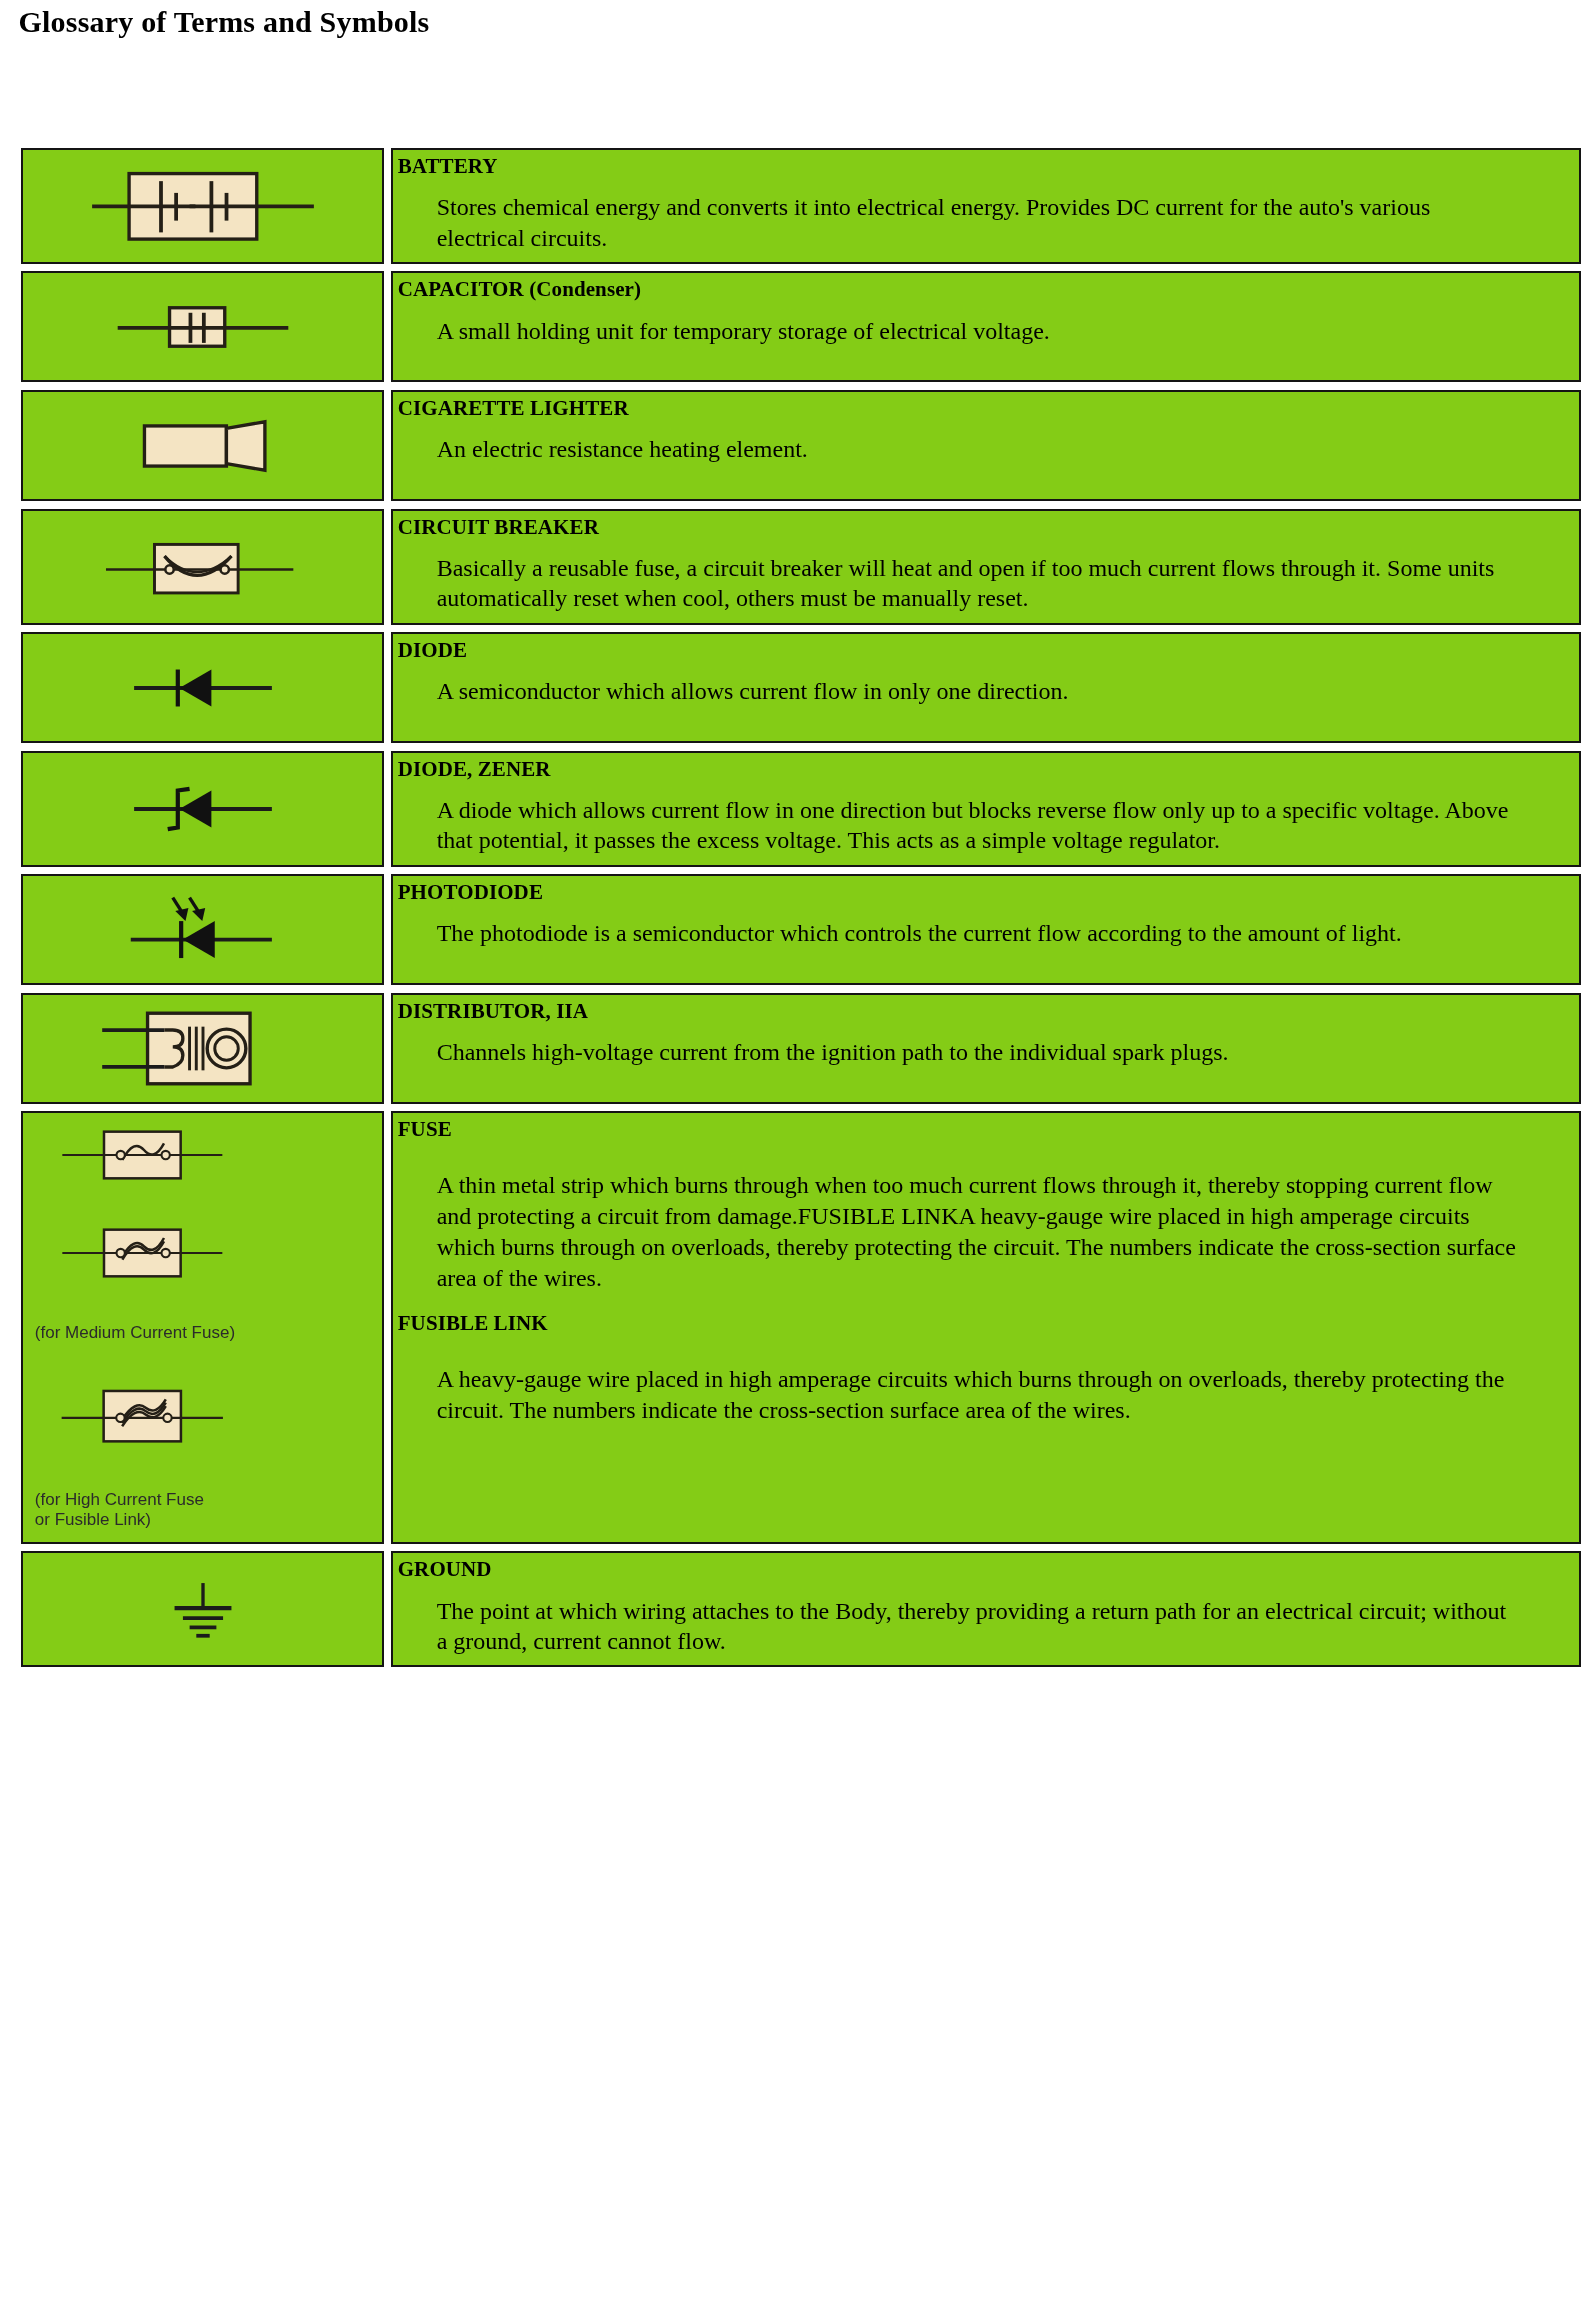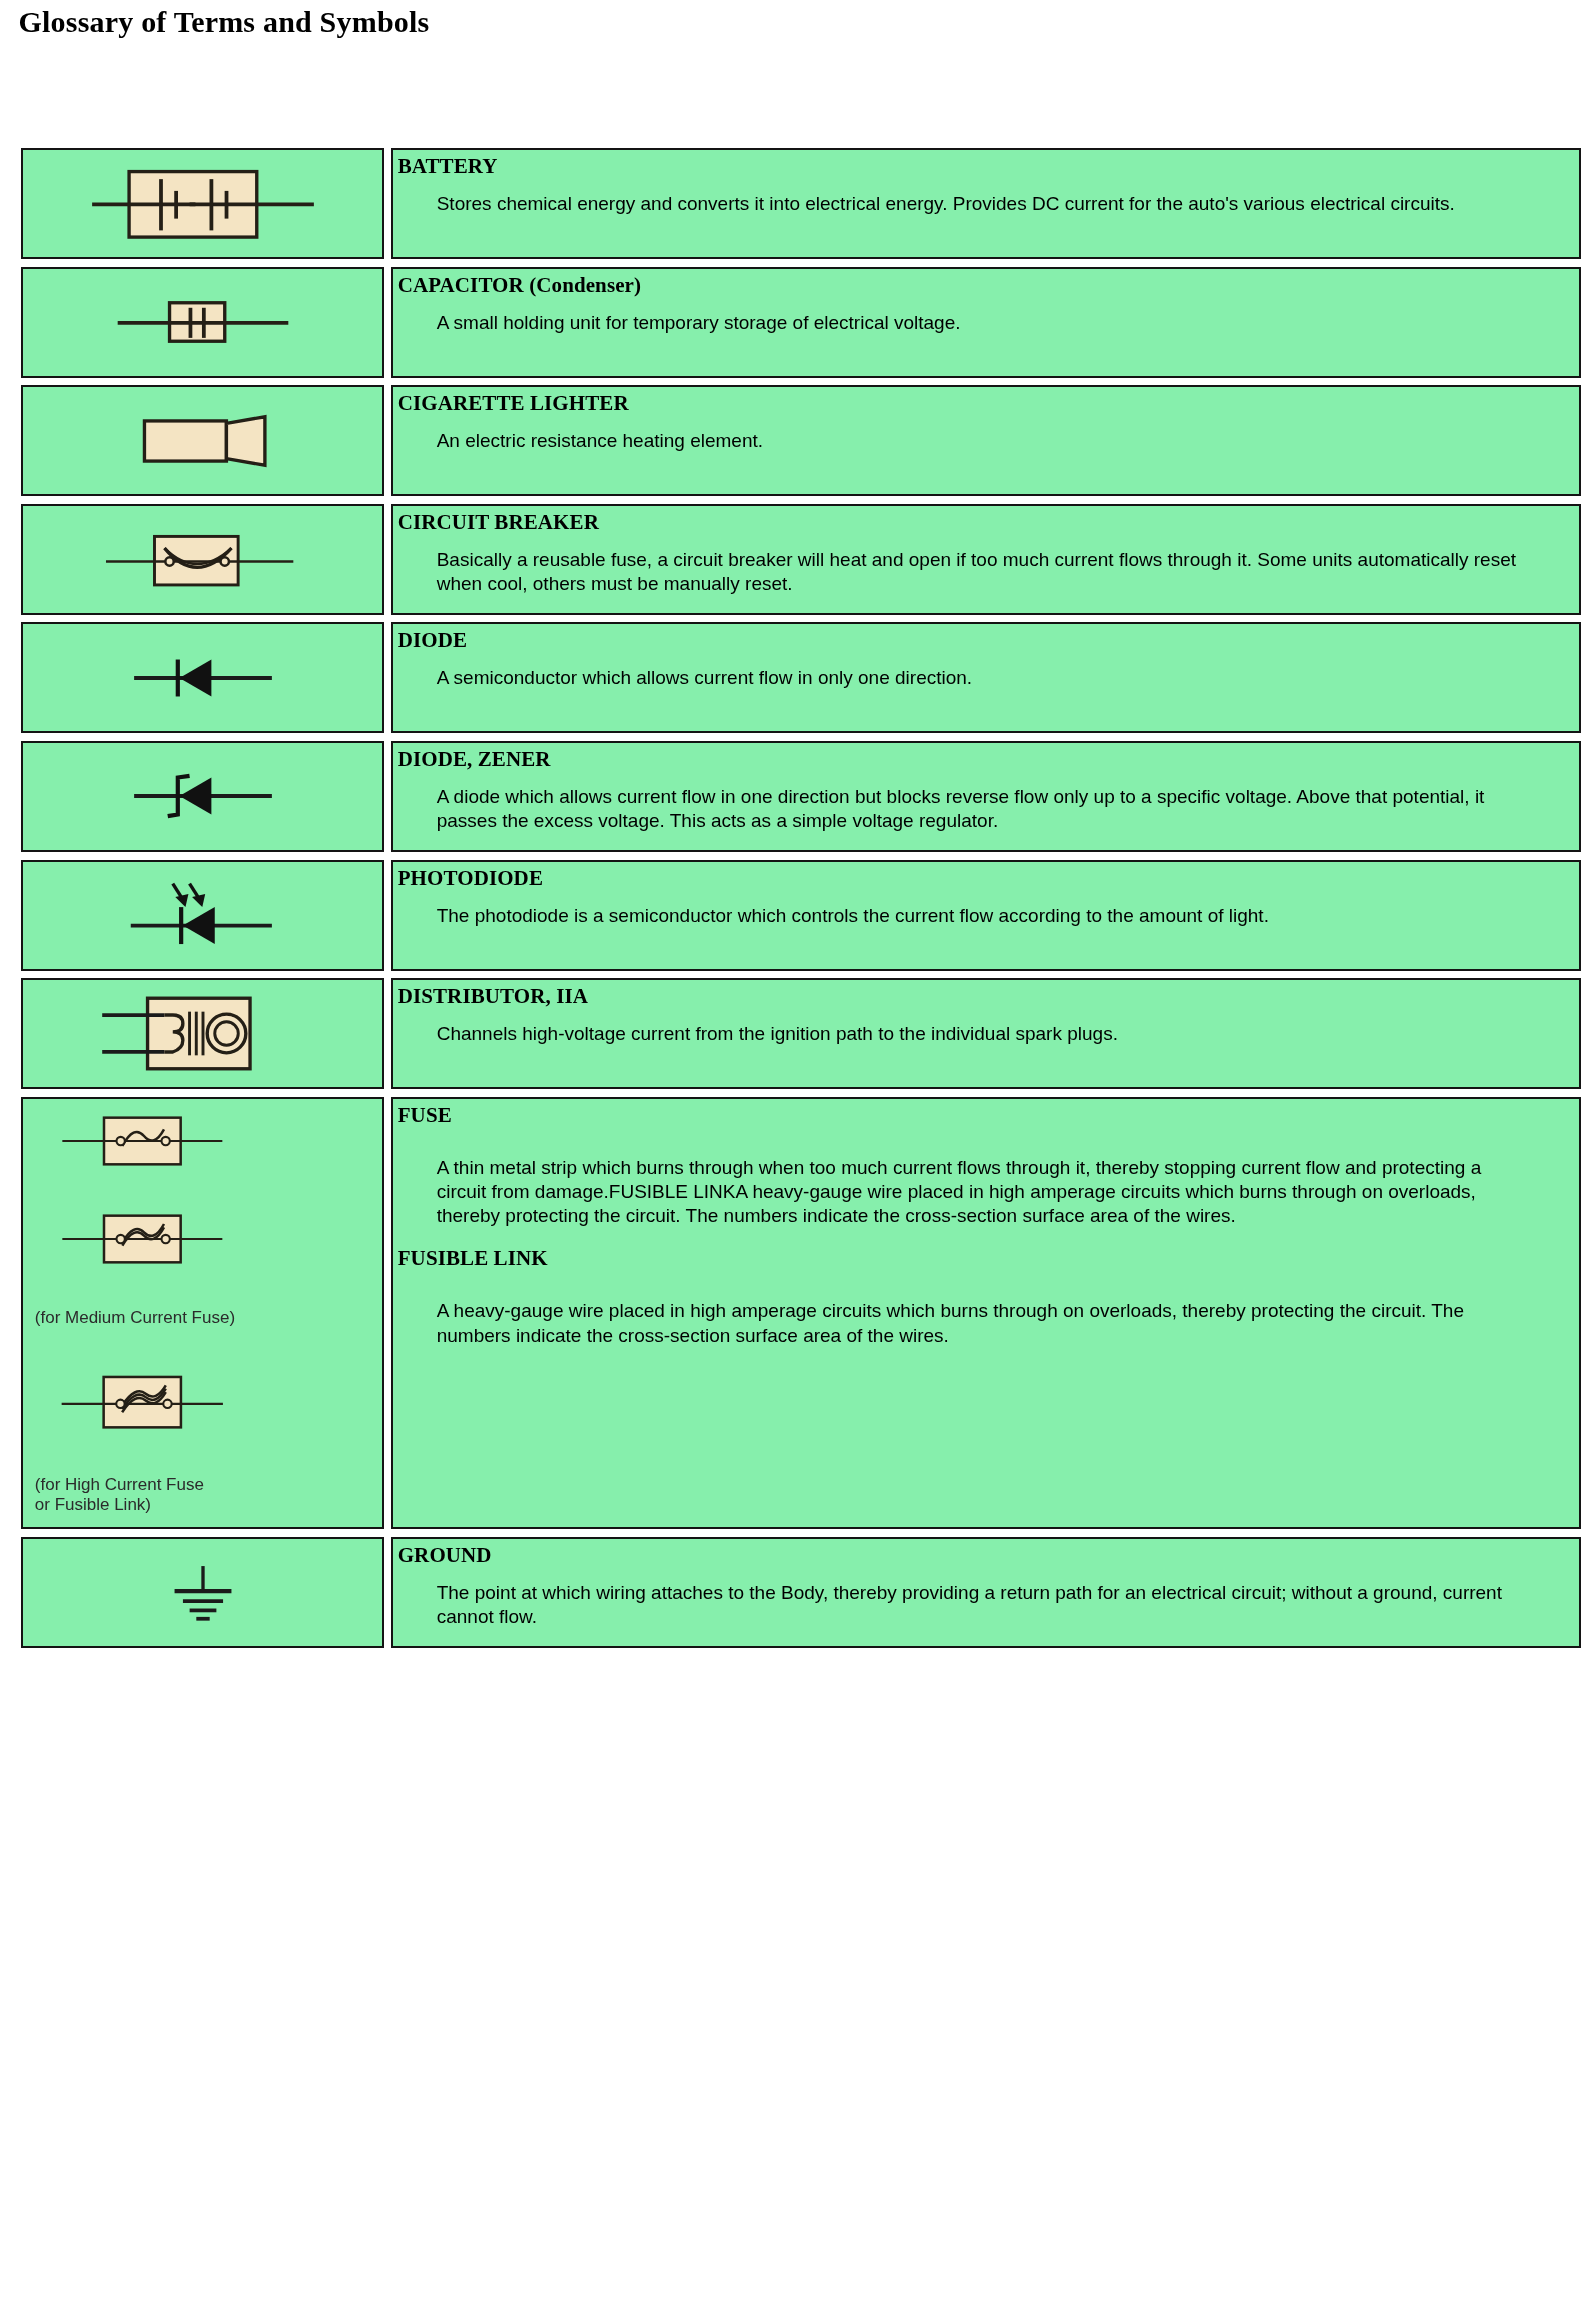--- a/index.html
+++ b/index.html
@@ -42,21 +42,21 @@
     width: 1558px;
     border-collapse: separate;
     border-spacing: 0;
     table-layout: fixed;
   }
 
   .glossary-table tr { vertical-align: top; }
 
   .cell {
     border: 2.5px solid #141414;
-    background: #86efac;
+    background: #84cc16;
     box-sizing: border-box;
     padding: 0;
   }
   .cell-symbol {
     width: 363px;
     position: relative;
   }
   .cell-desc {
     width: 1190px;
     position: relative;
@@ -67,23 +67,23 @@
 
   .term {
     font-size: 21px;
     font-weight: bold;
     font-family: "Liberation Serif", "DejaVu Serif", serif;
     line-height: 1.05;
     margin: 0 0 0 0;
     letter-spacing: 0.1px;
   }
   .desc {
-    font-size: 19px;
+    font-size: 24px;
     line-height: 1.28;
-    font-family: Liberation Sans, sans-serif;
+    font-family: Liberation Serif, serif;
     margin: 15px 0 0 39px;
     max-width: 1084px;
     text-align: left;
   }
   .desc.tight { margin-top: 30px; }
 
   .sym-wrap {
     width: 100%;
     height: 100%;
     display: flex;

